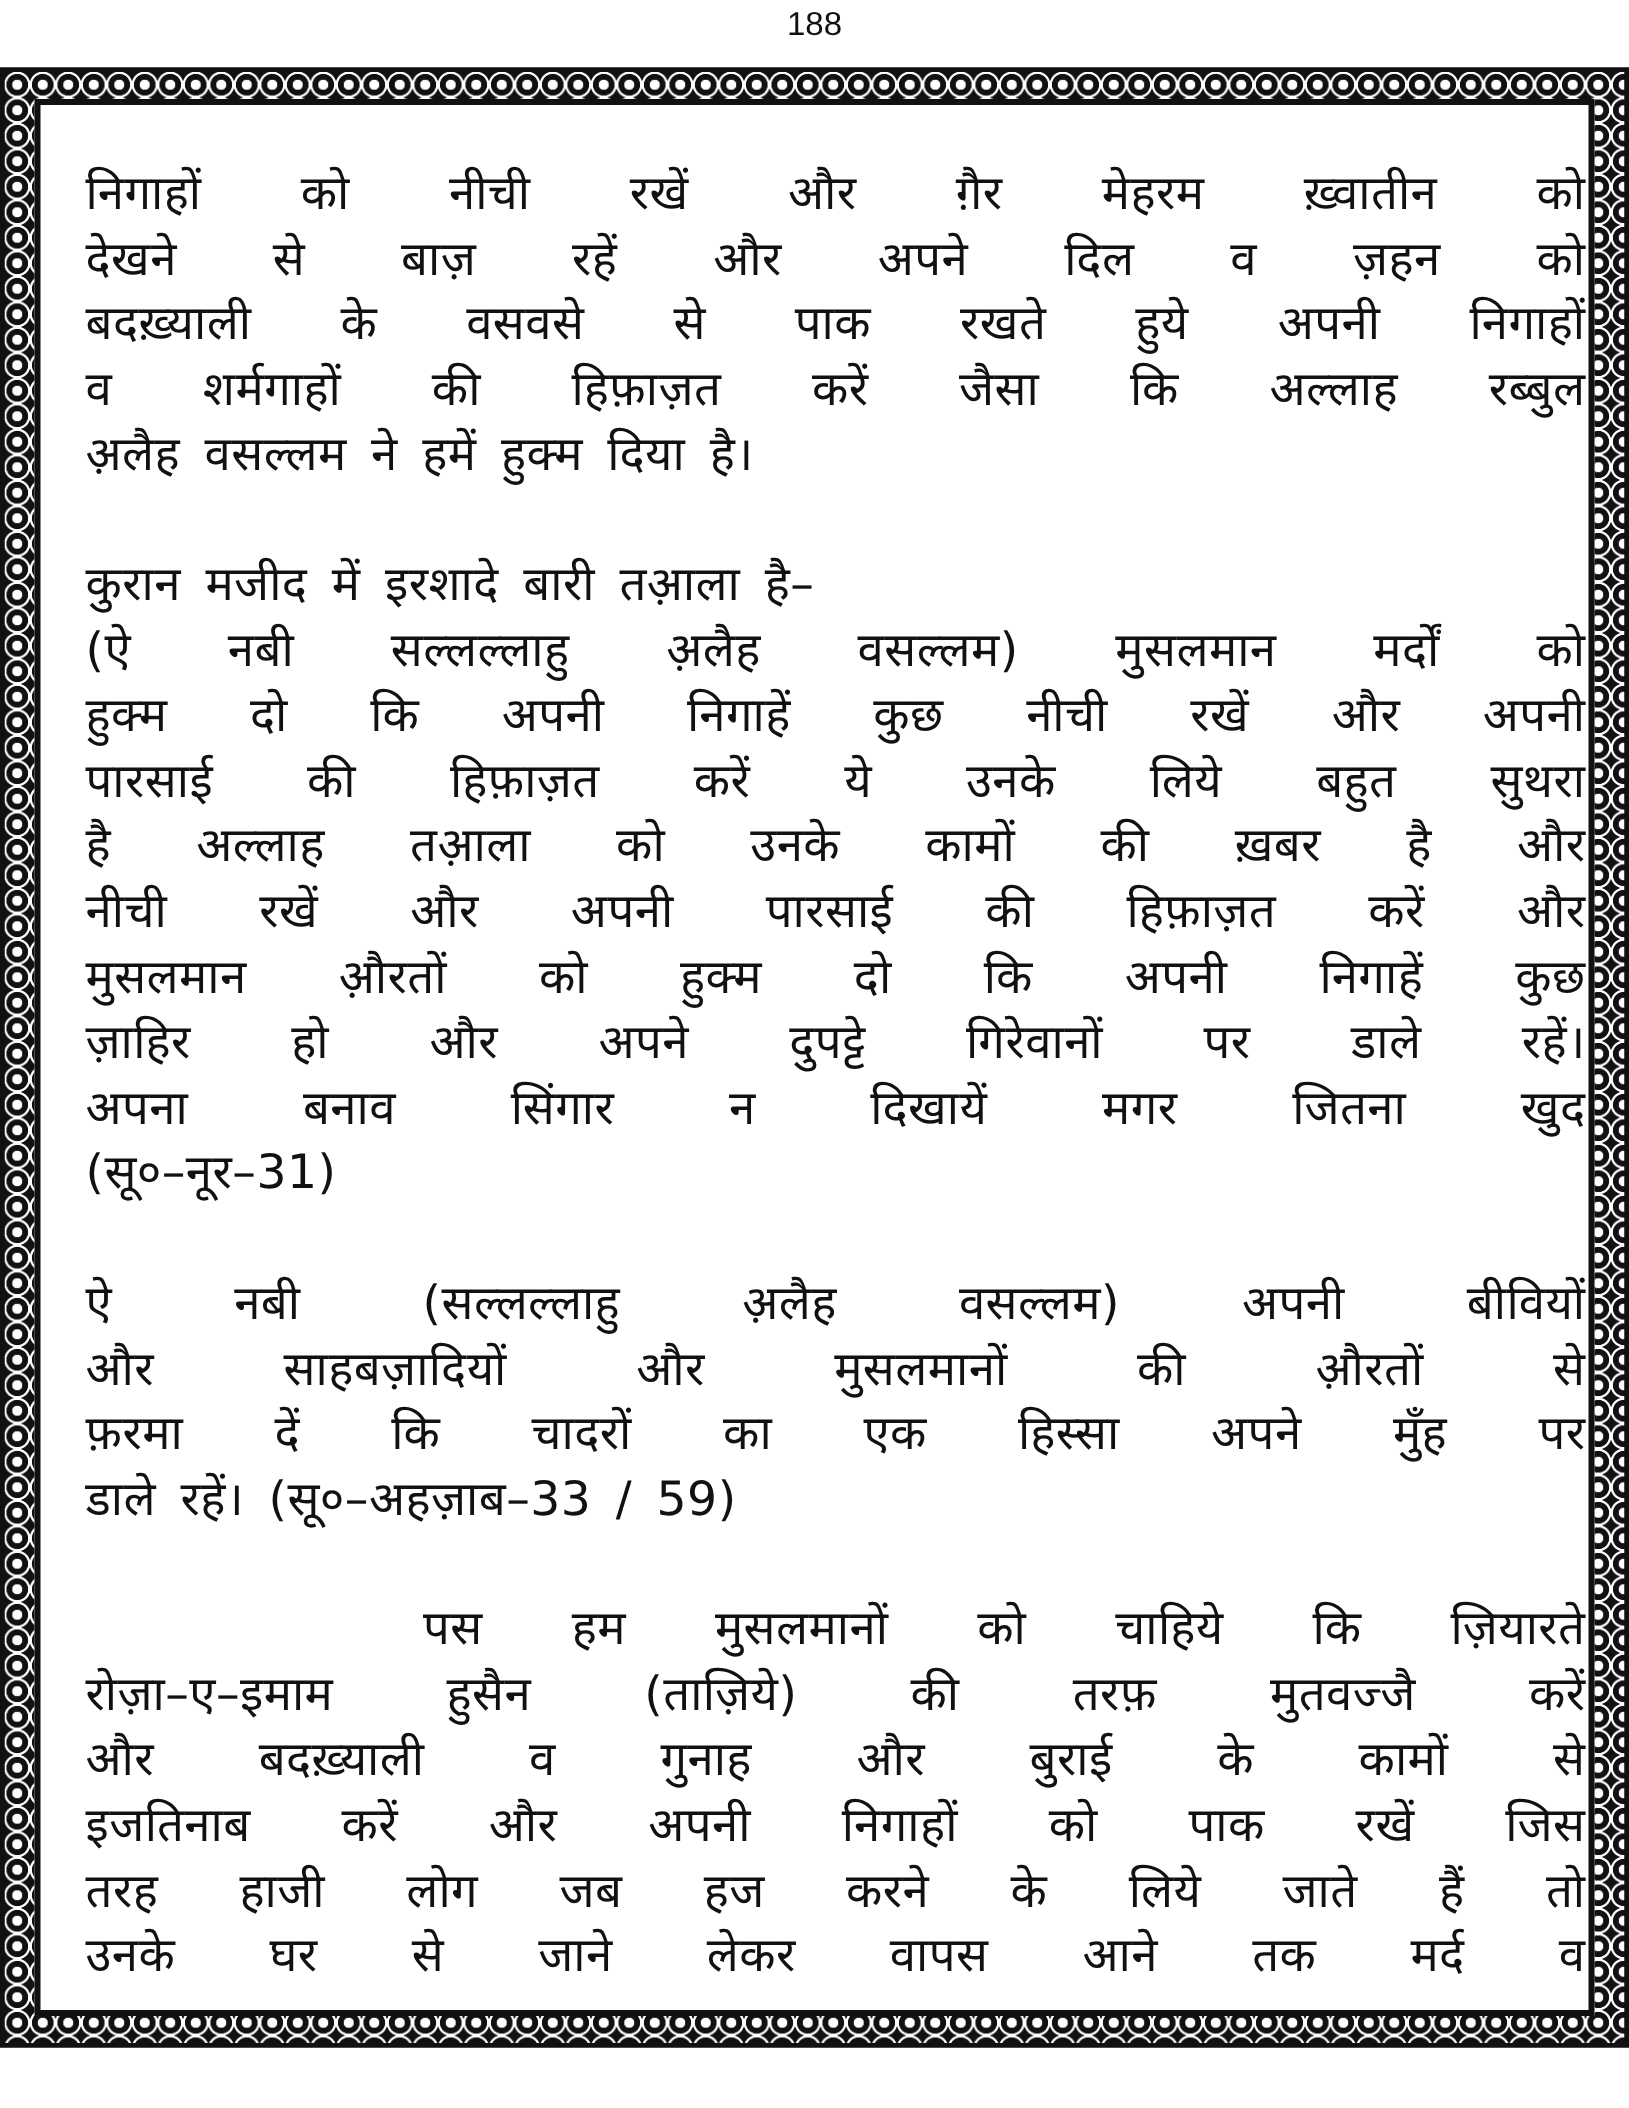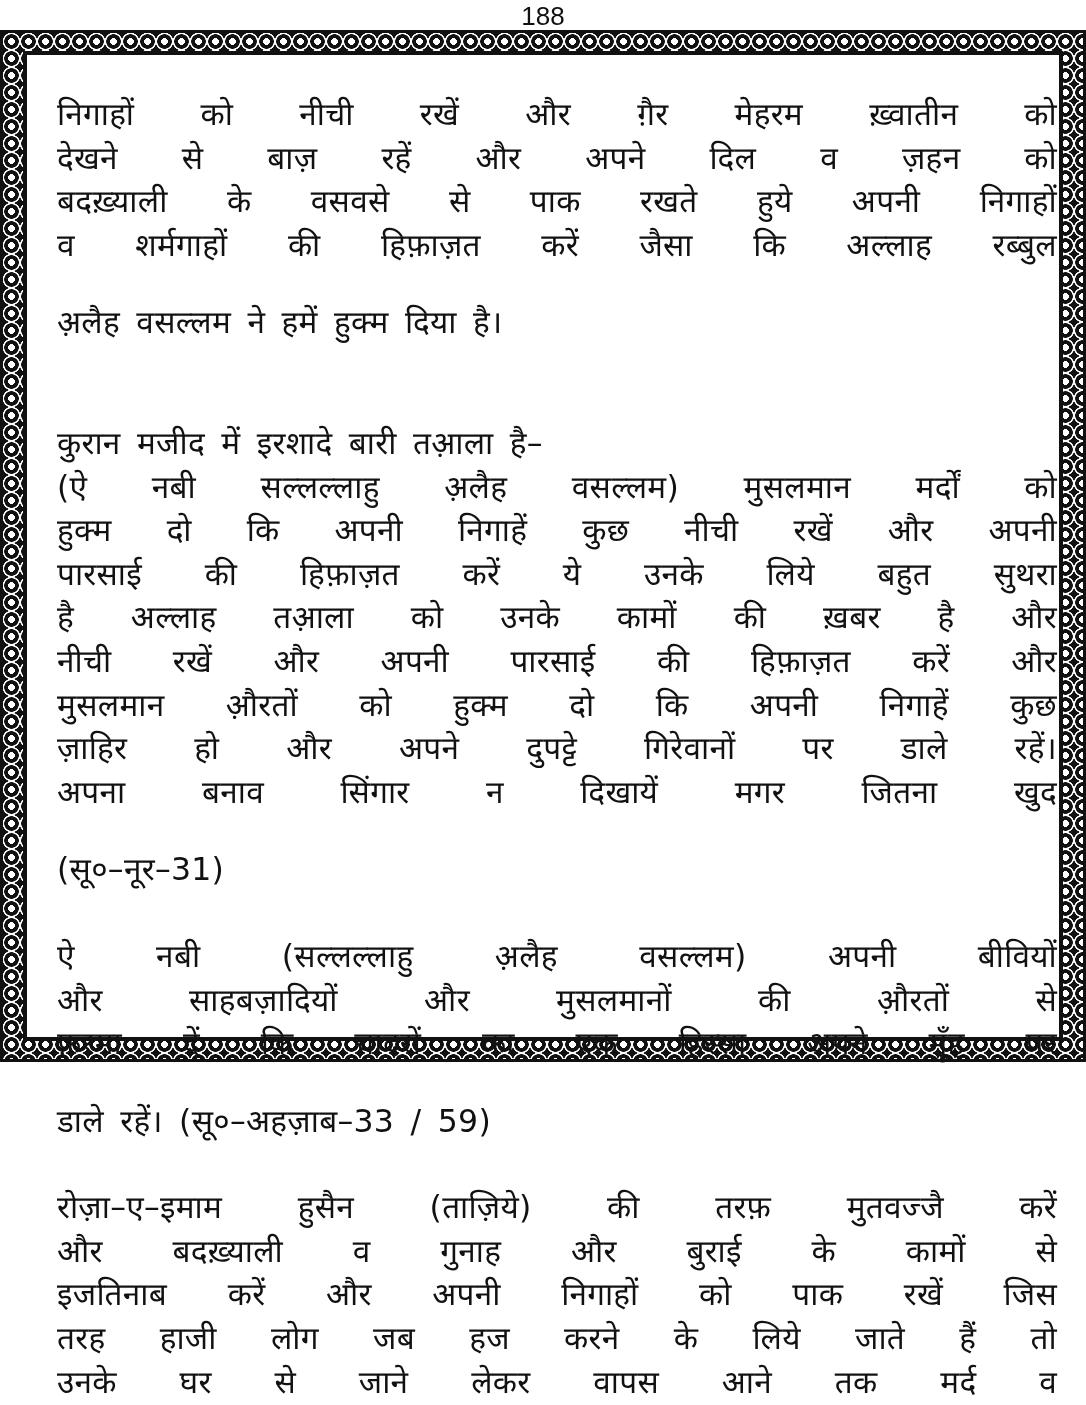--- a/index.html
+++ b/index.html
@@ -1,26 +1,26 @@
 <!DOCTYPE html>
 <html><head>
   <meta charset="utf-8">
   <style>
     html, body { margin: 0; padding: 0; background: #ffffff; }
     body { width: 1086px; height: 1405px; position: relative; overflow: hidden; font-family: "DejaVu Sans", sans-serif; color: #111; }
-    .page-number { position: absolute; top: 0; left: 0; width: 1086px; text-align: center; font-family: "Liberation Sans", sans-serif; font-size: 26px; line-height: 32px; color: #111; }
-    .frame { position: absolute; top: 30px; left: 0; width: 1086px; height: 1032px; box-sizing: border-box; border: 3px solid #111;
+    .page-number { position: absolute; top: 0; left: 0; width: 1086px; text-align: center; font-family: "Liberation Sans", sans-serif; font-size: 22px; line-height: 32px; color: #111; }
+    .frame { position: absolute; top: 45px; left: 0; width: 1086px; height: 1320px; box-sizing: border-box; border: 3px solid #111;
       background-color: #111;
       background-image: radial-gradient(circle at 50% 50%, #fff 0 3.2px, transparent 3.6px), radial-gradient(circle at 50% 50%, #111 0 7px, #fff 7.5px 8.5px, #111 9px);
       background-size: 17px 17px; }
     .frame-inner { position: absolute; top: 18px; left: 20px; right: 20px; bottom: 18px; background: #ffffff; border: 4px solid #111; box-sizing: border-box; }
     .content { position: absolute; top: 38px; left: 30px; width: 1000px; }
     .para { margin: 0; font-size: 31.5px; line-height: 43.6px; text-align: justify; text-align-last: left; letter-spacing: 0.3px; word-spacing: 6px; }
     .para .line { display: block; text-align: justify; text-align-last: justify; white-space: nowrap; }
-    .para .line.last { text-align-last: left; margin-top: 34px; }
+    .para .line.last { text-align-last: left; }
     .gap { height: 43px; }
     .indent { padding-left: 225px; }
   </style>
 </head>
 <body>
 
 <div class="page-number">188</div>
 
 <div class="frame">
   <div class="frame-inner">
@@ -54,20 +54,21 @@
       <p class="para">
         <span class="line">ऐ नबी (सल्लल्लाहु अ़लैह वसल्लम) अपनी बीवियों</span>
         <span class="line">और साहबज़ादियों और मुसलमानों की औ़रतों से</span>
         <span class="line">फ़रमा दें कि चादरों का एक हिस्सा अपने मुँह पर</span>
         <span class="line last">डाले रहें। (सू०–अहज़ाब–33 / 59)</span>
       </p>
 
       <div class="gap"></div>
 
       <p class="para">
+        <span class="line indent">पस हम मुसलमानों को चाहिये कि ज़ियारते</span>
         <span class="line">रोज़ा–ए–इमाम हुसैन (ताज़िये) की तरफ़ मुतवज्जै करें</span>
         <span class="line">और बदख़्याली व गुनाह और बुराई के कामों से</span>
         <span class="line">इजतिनाब करें और अपनी निगाहों को पाक रखें जिस</span>
         <span class="line">तरह हाजी लोग जब हज करने के लिये जाते हैं तो</span>
         <span class="line">उनके घर से जाने लेकर वापस आने तक मर्द व</span>
       </p>
 
     </div>
   </div>
 </div>

